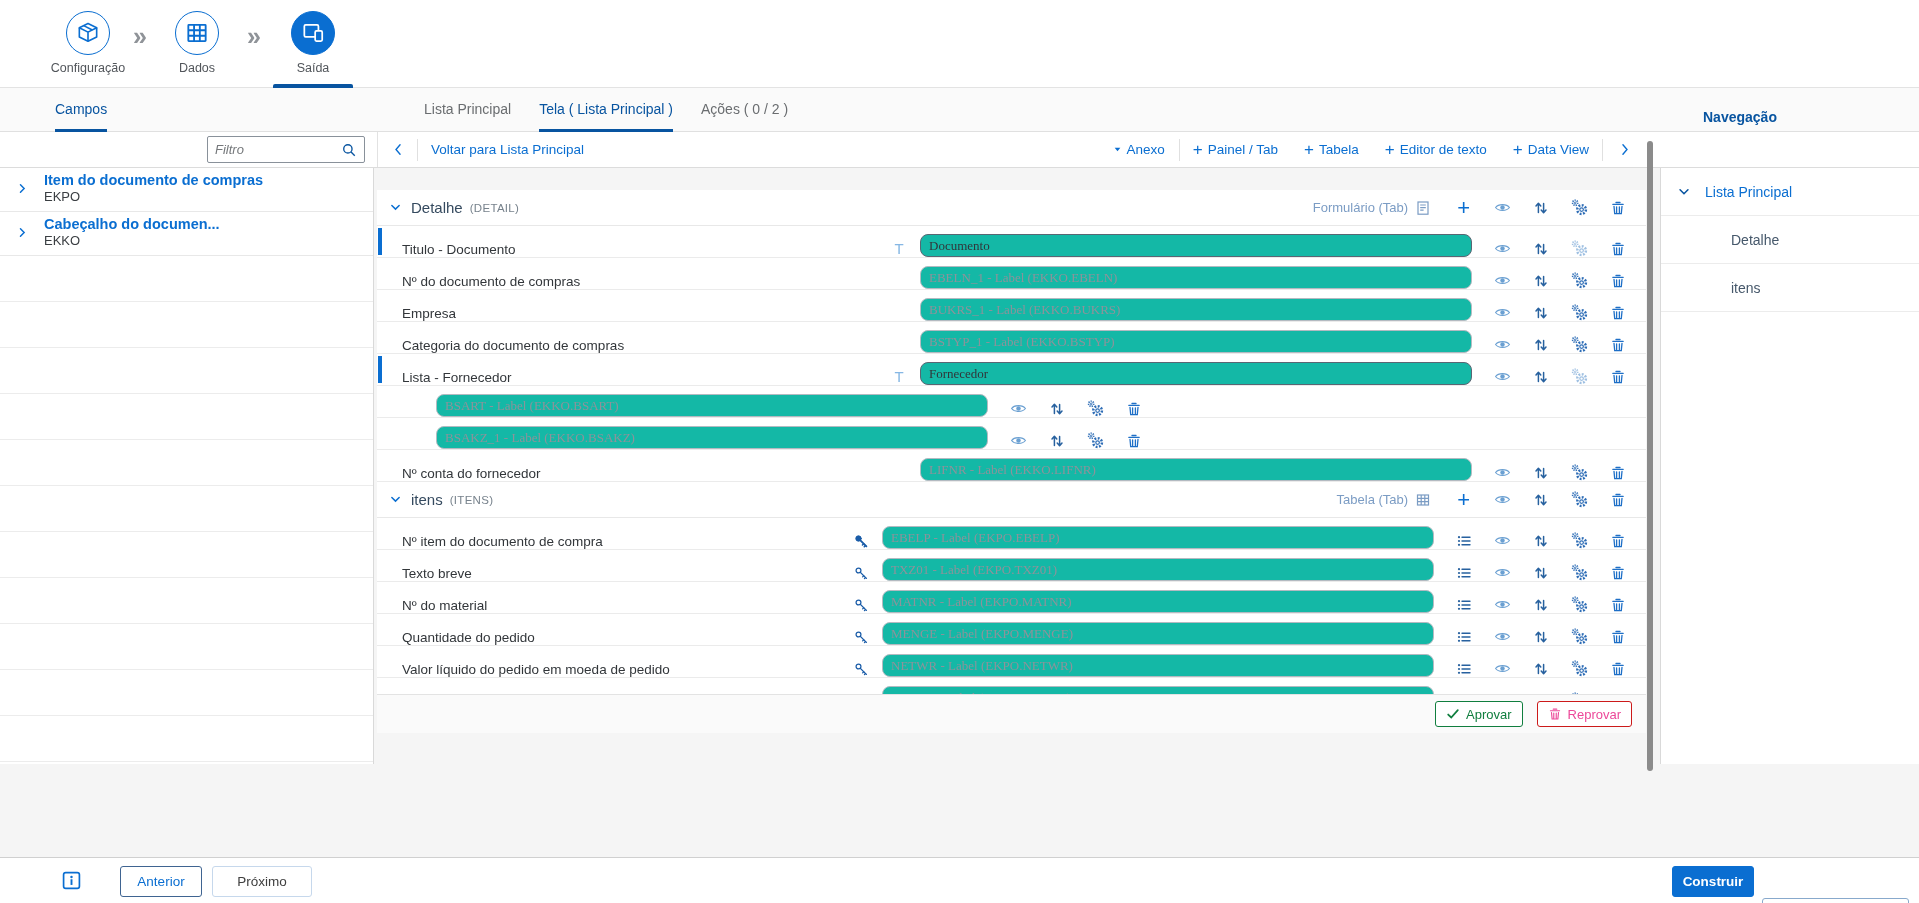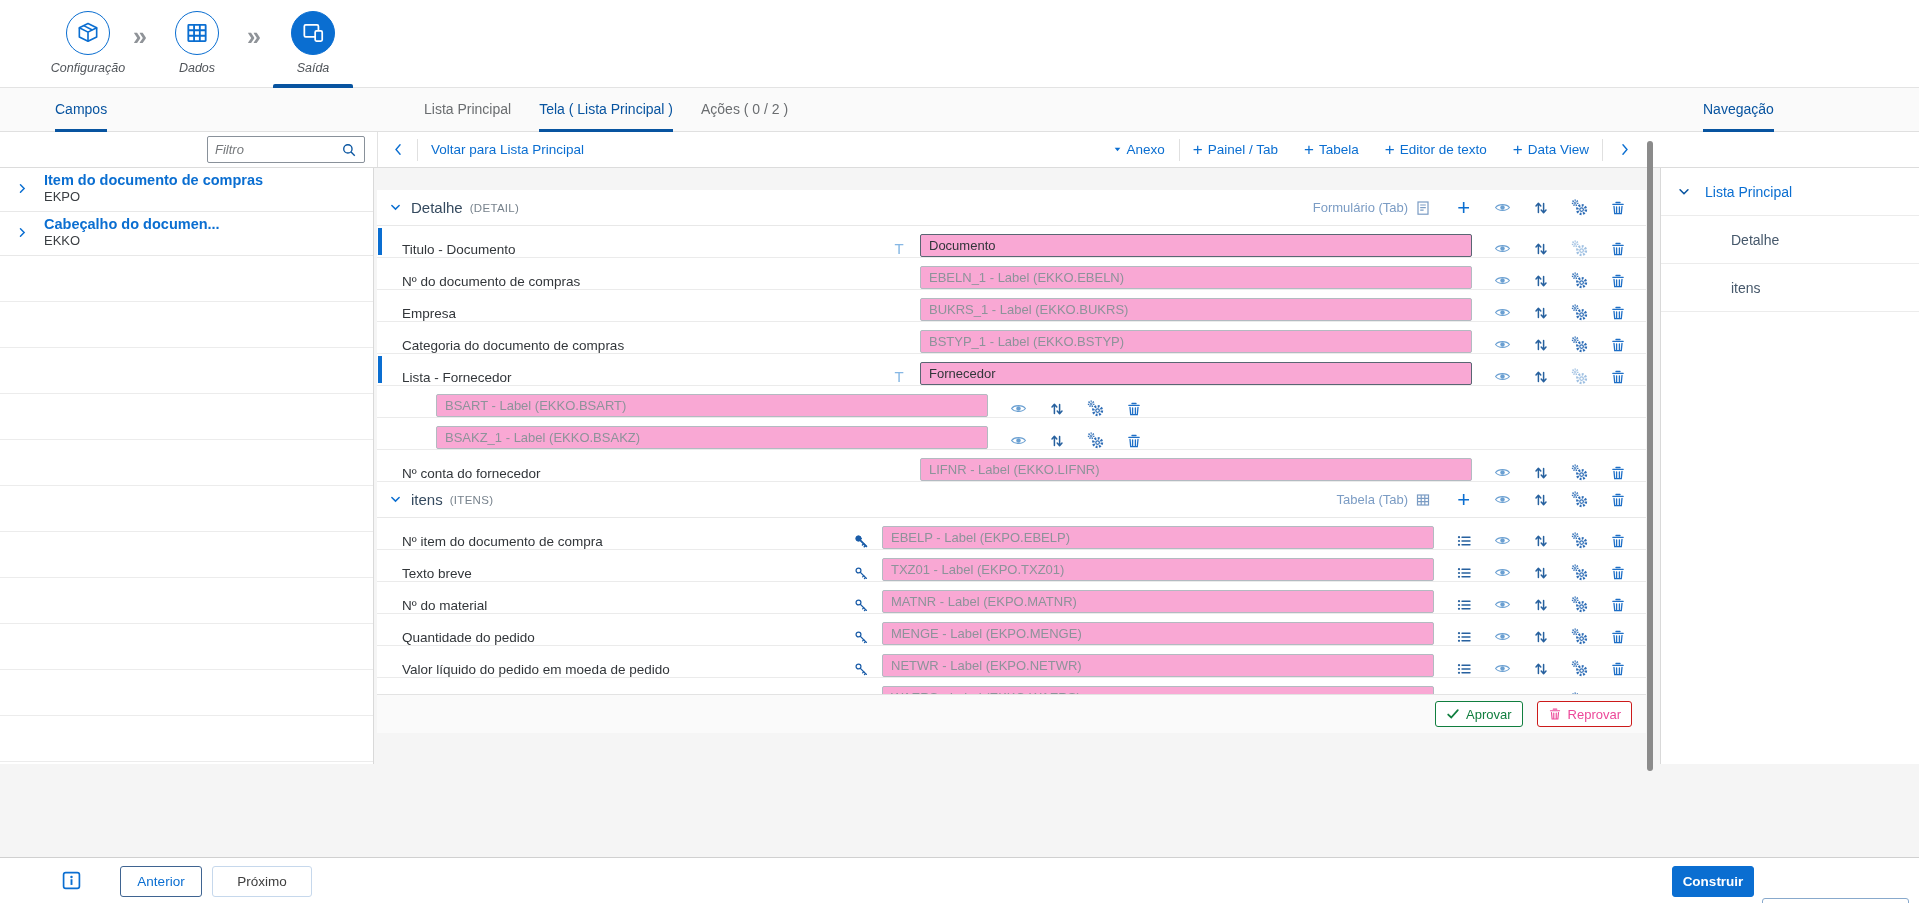--- a/index.html
+++ b/index.html
@@ -8,32 +8,32 @@
     position:relative; width:1919px; height:903px; overflow:hidden;
     background:#f5f5f5; font-family:"Liberation Sans", sans-serif; color:#32363a;
   }
   svg.ic { display:block; }
 
   
   .header { position:absolute; left:0; top:0; width:100%; height:88px; background:#fff; border-bottom:1px solid #e3e3e3; }
   .step { position:absolute; top:11px; width:92px; display:flex; flex-direction:column; align-items:center; gap:6px; cursor:pointer; }
   .step .circ { width:44px; height:44px; border-radius:50%; border:1.5px solid #0a6ed1; background:#fff; display:flex; align-items:center; justify-content:center; color:#0a6ed1; }
   .step.active .circ { background:#0a6ed1; color:#fff; }
-  .step .slabel { font-size:12.5px; color:#51555a;font-style:italic; }
+  .step .slabel { font-size:12.5px; color:#51555a; }
   .stepchev { position:absolute; top:22px; font-size:25px; color:#8f9398; font-weight:bold; }
   .stepline { position:absolute; top:84px; height:4px; background:#0854a0; border-radius:2px 2px 0 0; }
 
   
   .tabstrip { position:absolute; left:0; top:88px; width:100%; height:44px; background:#fafafa; border-bottom:1px solid #e0e0e0; }
   .tab { position:relative; display:inline-block; height:44px; line-height:43px; font-size:14px; color:#6a6d70; cursor:pointer; white-space:nowrap; }
   .tab.on { color:#0854a0; }
   .tab.on::after { content:""; position:absolute; left:0; right:0; bottom:0; height:3px; background:#0854a0; }
   .tabs-main { position:absolute; left:424px; top:0; display:flex; gap:28px; }
   .tab-fields { position:absolute; left:55px; top:0; }
-  .tab-right { position:absolute; left:1703px; top:0; }
+  .tab-right { position:absolute; left:1703px; top:8px;font-weight:bold; }
 
   
   .toolbar { position:absolute; left:0; top:132px; width:100%; height:36px; background:#fff; border-bottom:1px solid #dcdcdc; }
   .filter { position:absolute; left:207px; top:4px; width:158px; height:27px; border:1px solid #89919a; border-radius:2px; background:#fff; display:flex; align-items:center; padding:0 7px; }
   .filter input { flex:1; border:0; outline:0; font-size:13px; font-family:"Liberation Sans",sans-serif; color:#32363a; min-width:0; }
   .filter input::placeholder { font-style:italic; color:#74777a; }
   .tb-main { position:absolute; left:377px; top:0; width:1269px; height:35px; border-left:1px solid #e2e2e2; display:flex; align-items:center; }
   .vsep { width:1px; height:22px; background:#e0e0e0; }
   .tb-link { font-size:13.5px; color:#0a6ed1; cursor:pointer; white-space:nowrap; display:flex; align-items:center; }
   .tb-add { display:flex; align-items:center; padding:0 13px; cursor:pointer; }
@@ -56,21 +56,21 @@
   .sechead .sccode { margin-left:7px; font-size:11.5px; letter-spacing:.3px; color:#77828c; }
   .sechead .type-label { font-size:13px; color:#7b9cc4; margin-right:7px; white-space:nowrap; }
   .sechead .bigplus { font-size:22px; font-weight:300; color:#0a6ed1; margin:0 24px 0 26px; line-height:1; cursor:pointer; }
   .iconrow { display:flex; align-items:center; gap:22px; }
 
   .row { height:32px; display:flex; align-items:flex-end; border-bottom:1px solid #ebebeb; position:relative; padding:0 20px 0 25px; }
   .accent { position:absolute; left:1px; top:2px; bottom:2px; width:4px; background:#0a6ed1; }
   .rlabel { flex:1; font-size:13.5px; color:#32363a; white-space:nowrap; overflow:hidden; }
   .pre { width:26px; display:flex; justify-content:center; align-items:center; margin-right:8px; }
   .t-ind { font-size:15px; color:#86b7e4; font-weight:500; }
-  .rinput { width:552px; height:23px; border:1px solid #b3bac1; border-radius:2px; font-size:13px; font-family:Liberation Sans, sans-serif; color:#32363a; padding:0 8px; background:#f9a8d4; outline:none; }
+  .rinput { width:552px; height:23px; border:1px solid #b3bac1; border-radius:8px; font-size:13px; font-family:Liberation Serif, serif; color:#32363a; padding:0 8px; background:#14b8a6; outline:none; }
   .rinput::placeholder { color:#8d939a; }
   .rinput.filled { border-color:#596673; }
   .ricons { display:flex; align-items:center; gap:22px; margin-left:22px; justify-content:flex-end; }
 
   .c-eye { color:#6ba0d2; } .c-arr { color:#27619f; } .c-gear { color:#2e6db6; }
   .c-gear.pale { color:#9fc0e2; } .c-trash { color:#1e6fc7; } .c-list { color:#27619f; }
   .c-key { color:#1a5ca8; } .c-chev { color:#0a6ed1; } .c-type { color:#7b9cc4; }
 
   .card-footer { position:absolute; left:0; right:0; bottom:0; height:39px; background:#fafafa; border-top:1px solid #e3e3e3; display:flex; align-items:center; justify-content:flex-end; gap:14px; padding-right:14px; }
   .btn-approve, .btn-reject { height:26px; display:flex; align-items:center; gap:6px; background:#fff; border-radius:3px; padding:0 10px; font-size:13px; cursor:pointer; }

